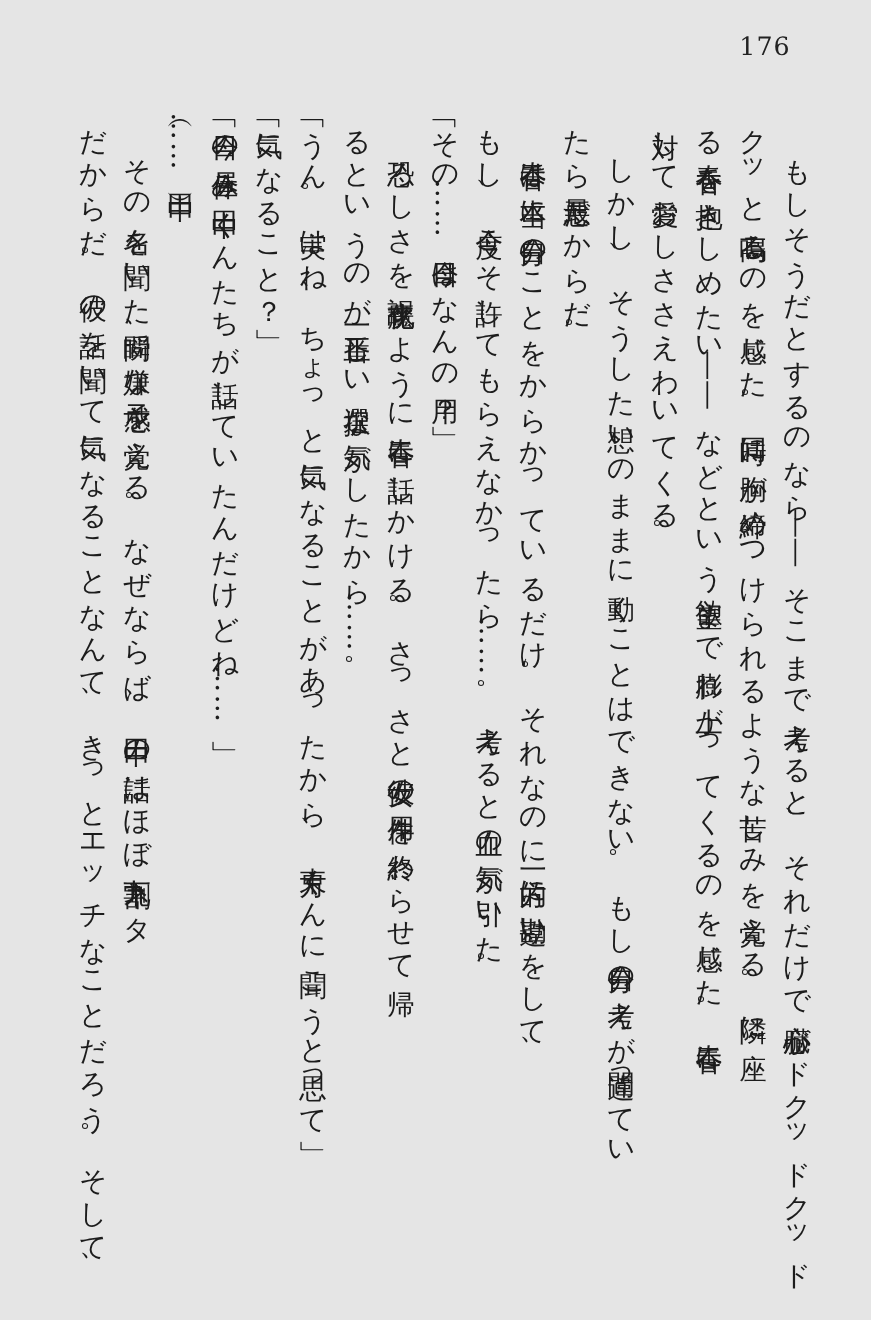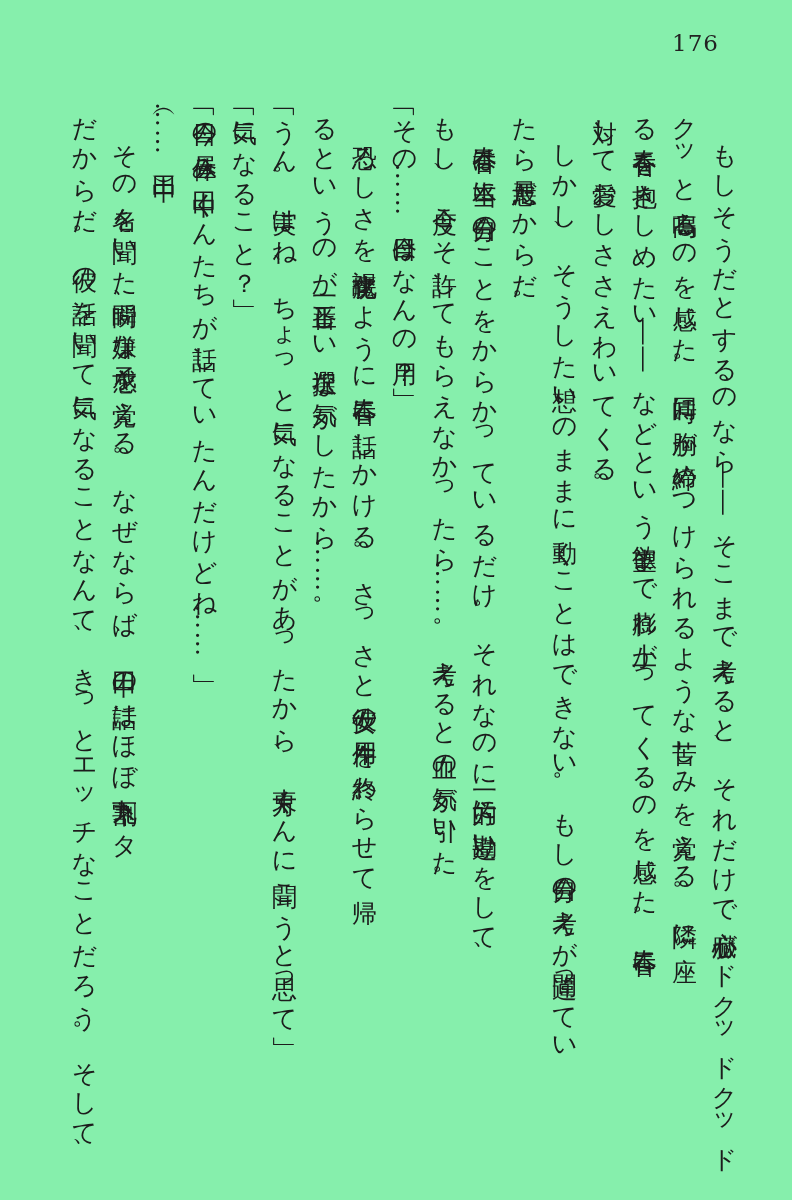--- a/index.html
+++ b/index.html
@@ -10,21 +10,21 @@
     width: 792px;
     height: 1200px;
     position: relative;
     background: #fafaf8;
     overflow: hidden;
     font-family: "DejaVu Serif", "Liberation Serif", serif;
   }
   .book-page {
     position: absolute;
     inset: 0;
-    background: #86efac;
+    background: #e5e5e5;
   }
   .page-number {
     position: absolute;
     top: 30px;
     left: 672px;
     font-size: 23px;
     letter-spacing: 1px;
     color: #222;
     font-family: "DejaVu Serif", "Liberation Serif", serif;
   }

